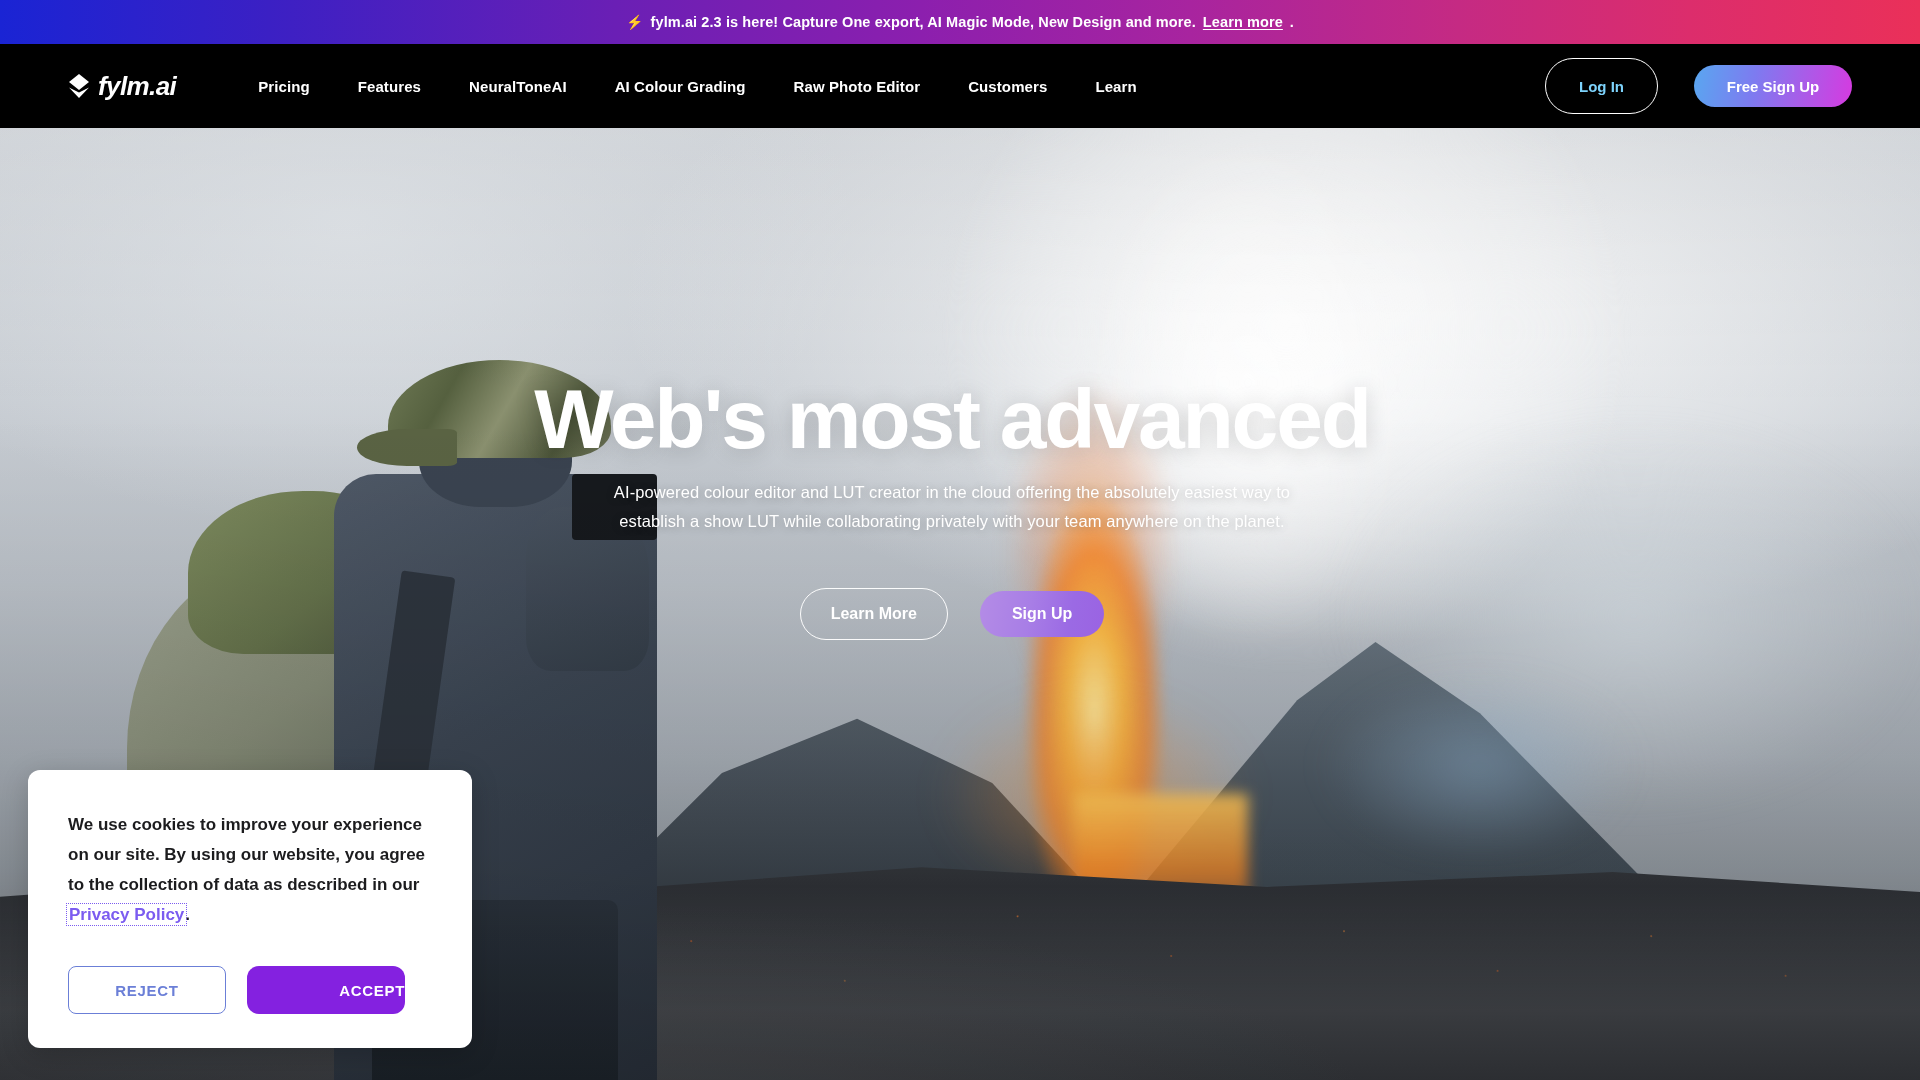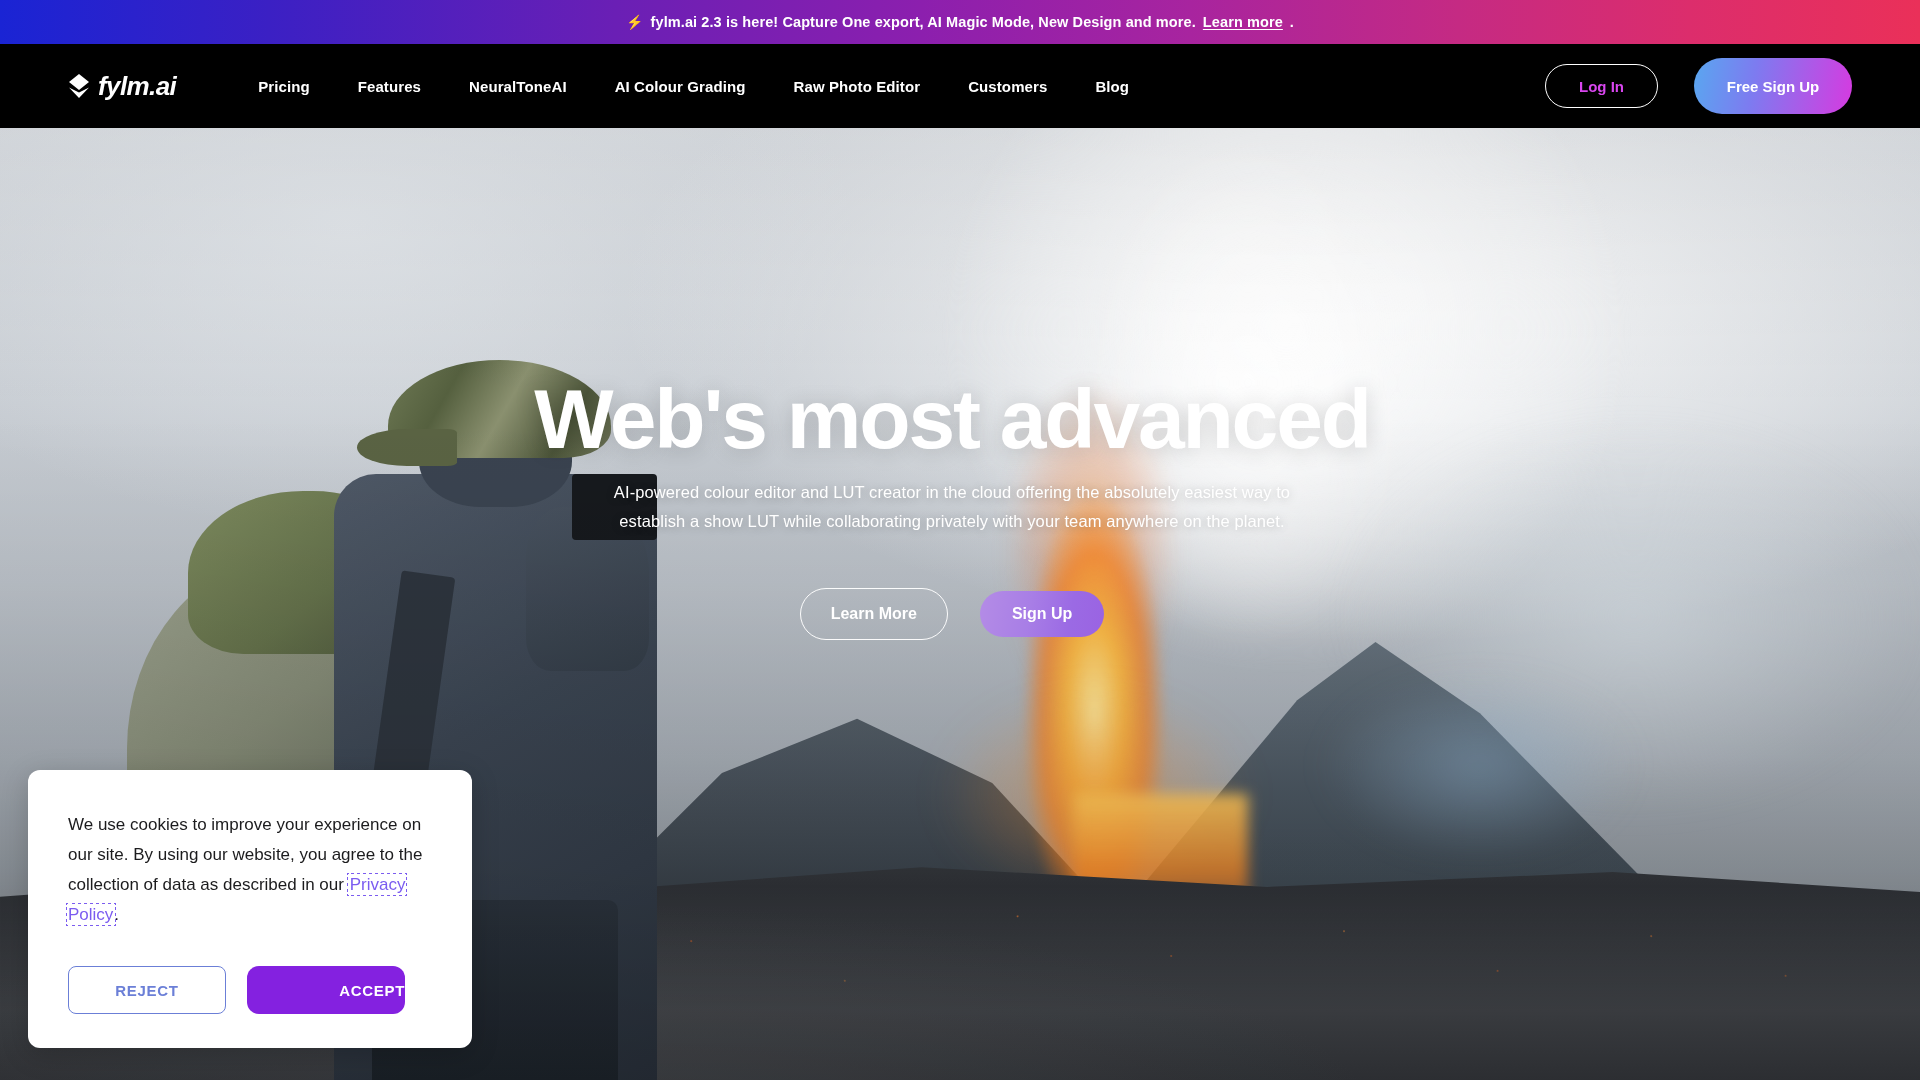--- a/index.html
+++ b/index.html
@@ -99,37 +99,37 @@
   }
 
   .nav-actions {
     margin-left: auto;
     display: flex;
     align-items: center;
     gap: 36px;
   }
   .btn-login {
     min-width: 113px;
-    height: 44px;
+    height: 56px;
     padding: 0 24px;
     border: 1.6px solid #ffffff;
     border-radius: 999px;
     background: transparent;
-    color: #d946ef;
+    color: #7dd3fc;
     font-family: inherit;
     font-size: 15px;
     font-weight: 600;
     cursor: pointer;
     display: flex;
     align-items: center;
     justify-content: center;
   }
   .btn-signup-top {
     min-width: 158px;
-    height: 56px;
+    height: 42px;
     padding: 0 22px;
     border: none;
     border-radius: 999px;
     background: linear-gradient(100deg, #59a7f0 0%, #7d7bf0 38%, #a95ce8 68%, #d63ae0 100%);
     color: #ffffff;
     font-family: inherit;
     font-size: 15px;
     font-weight: 700;
     cursor: pointer;
     display: flex;
@@ -397,21 +397,21 @@
     background: #ffffff;
     border-radius: 12px;
     box-shadow: 0 6px 28px rgba(0,0,0,0.18);
     padding: 40px 40px 34px 40px;
     z-index: 60;
   }
   .cookie-text {
     color: #1c1c1e;
     font-size: 17px;
     line-height: 1.76;
-    font-weight: 400;
+    font-weight: 700;
   }
   .cookie-link {
     color: #7b5cf0;
     text-decoration: none;
     outline: 1px dotted #7b5cf0;
     outline-offset: 1px;
     padding: 0 1px;
     cursor: pointer;
   }
   .cookie-actions {
@@ -473,21 +473,21 @@
         <span class="logo-text">fylm.ai</span>
       </div>
 
       <div class="nav-links">
         <span class="nav-link">Pricing</span>
         <span class="nav-link">Features</span>
         <span class="nav-link">NeuralToneAI</span>
         <span class="nav-link">AI Colour Grading</span>
         <span class="nav-link">Raw Photo Editor</span>
         <span class="nav-link">Customers</span>
-        <span class="nav-link">Blog</span>
+        <span class="nav-link">Learn</span>
       </div>
 
       <div class="nav-actions">
         <button class="btn-login">Log In</button>
         <button class="btn-signup-top">Free Sign Up</button>
       </div>
 
     </div>
   </div>
 

